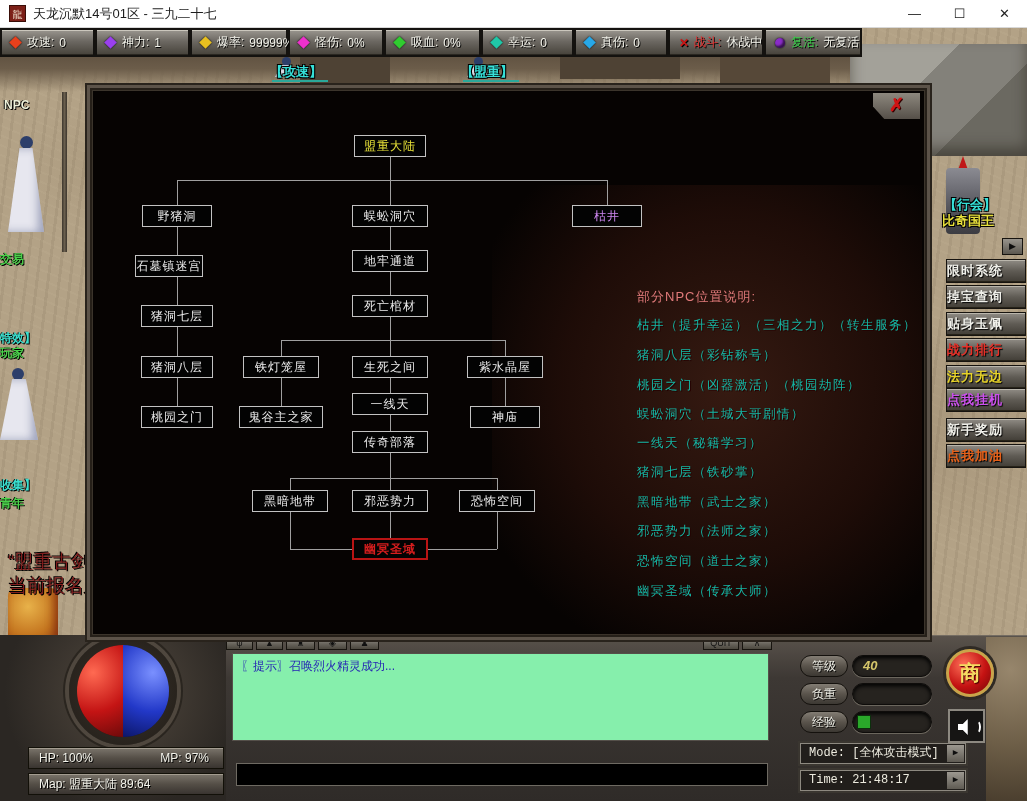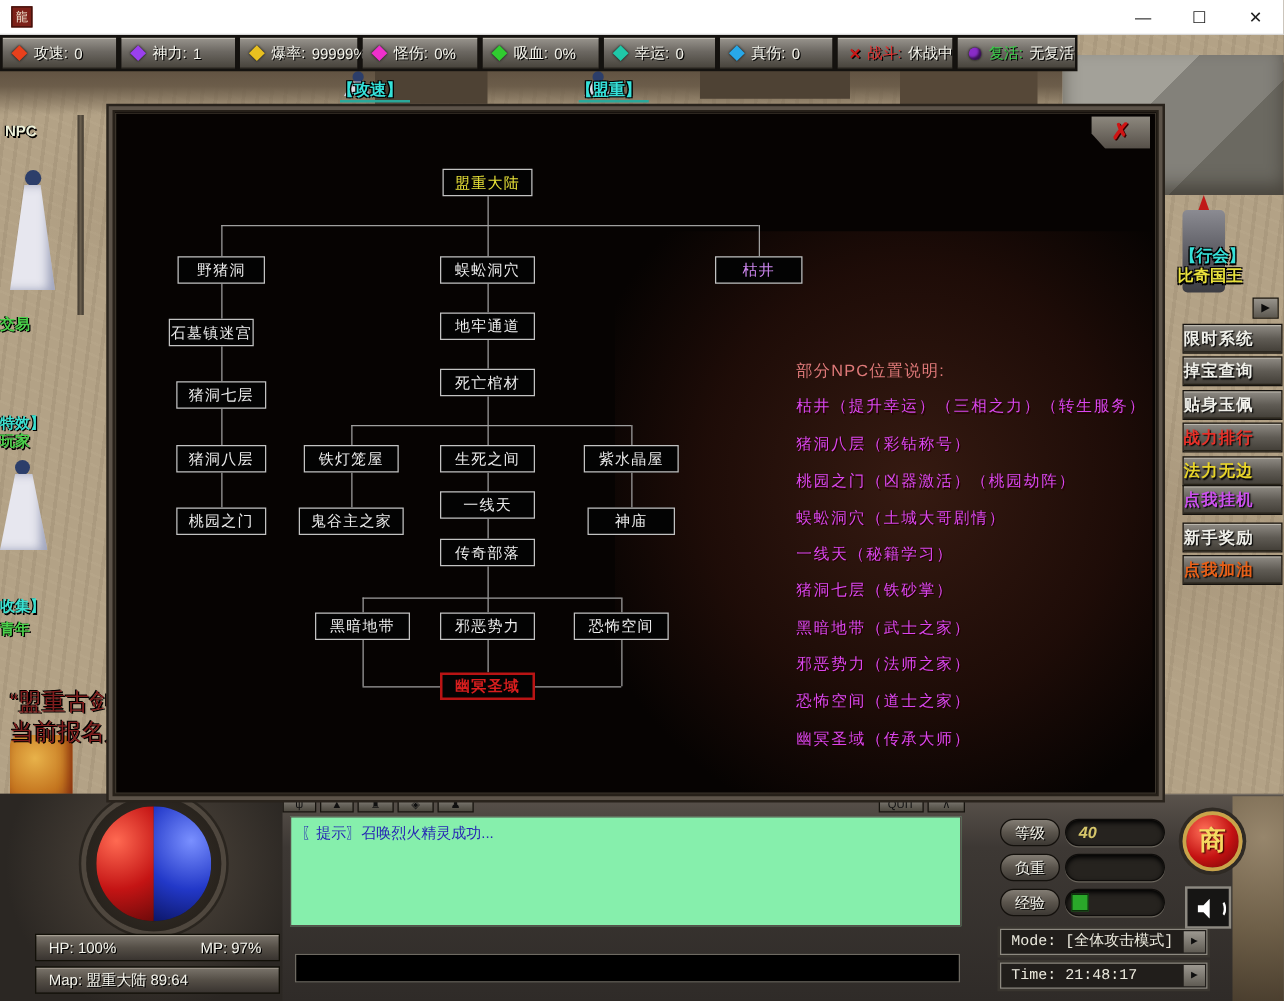--- a/index.html
+++ b/index.html
@@ -43,21 +43,21 @@
 .dialog{position:absolute;left:92px;top:90px;width:833px;height:545px;background:#060302;z-index:20;box-shadow:0 0 0 2px #262019,0 0 0 5px #5c5349,0 0 0 7px #29231c,inset 0 0 0 1px #3b342b}
 .closetab{position:absolute;right:5px;top:3px;width:47px;height:26px;background:linear-gradient(#8d887e,#565049);clip-path:polygon(0 0,100% 0,100% 100%,24% 100%,0 52%);color:#cf1414;font-weight:bold;font-size:18px;text-align:center;line-height:24px;z-index:6;text-shadow:1px 1px 0 #300}
 .tnode{position:absolute;height:22px;border:1px solid #c2c2c2;background:#030303;color:#ececec;font-size:12px;line-height:20px;text-align:center;z-index:3;letter-spacing:1px;white-space:nowrap}
 .tnode.root{color:#e8e238}
 .tnode.violet{color:#cc86ee}
 .tnode.redend{color:#d81e1e;border:2px solid #b81414;line-height:18px;font-weight:bold}
 .tl{position:absolute;background:#9f9f9f;width:1px;z-index:1}
 .tlh{height:1px}
 .blotch{position:absolute;left:400px;top:95px;width:430px;height:450px;z-index:1;background:radial-gradient(ellipse at 55% 45%,rgba(62,30,20,.85),rgba(40,16,10,.7) 50%,rgba(0,0,0,0) 82%)}
 .npch{position:absolute;color:#e07a7a;font-size:13px;z-index:2;letter-spacing:1px;white-space:nowrap}
-.npcl{position:absolute;color:#d946ef;font-size:12.5px;z-index:2;letter-spacing:1.5px;text-shadow:1px 1px 0 #250000;white-space:nowrap}
+.npcl{position:absolute;color:#14b8a6;font-size:12.5px;z-index:2;letter-spacing:1.5px;text-shadow:1px 1px 0 #250000;white-space:nowrap}
 
 .sidebtn{position:absolute;left:946px;width:80px;height:24px;background:linear-gradient(#908c85,#5f5b54 50%,#413d36);border:1px solid #16130f;box-shadow:inset 0 1px 0 #bab6ac,inset 0 -1px 0 #262218;font-size:13px;font-weight:bold;line-height:21px;z-index:15;text-shadow:1px 1px 1px #000;letter-spacing:1px}
 .menuarrow{position:absolute;left:1002px;top:238px;width:21px;height:17px;background:linear-gradient(#98948c,#5c5850);border:1px solid #17140f;color:#0c0c0c;font-size:9px;text-align:center;line-height:15px;z-index:15}
 
 .bottombar{position:absolute;left:0;top:635px;width:1027px;height:166px;background:linear-gradient(#5a534c,#3d3834 26%,#2f2b28);z-index:10;box-shadow:inset 0 1px 0 #746c62}
 .ldeco{position:absolute;left:0;top:0;width:226px;height:166px;background:radial-gradient(circle at 122px 58px,#52493f,#2b2723 72%)}
 .rrock{position:absolute;left:986px;top:2px;width:41px;height:164px;background:radial-gradient(circle at 60% 20%,#97866c,#6e5f48 55%,#4a3e2e)}
 .orbwrap{position:absolute;left:69px;top:637px;width:108px;height:108px;border-radius:50%;background:radial-gradient(#3c342c,#201c17);box-shadow:0 0 0 4px #4f473e,0 0 0 6px #2a251f;z-index:11}
 .orb{position:absolute;left:77px;top:645px;width:92px;height:92px;border-radius:50%;overflow:hidden;z-index:12;box-shadow:inset 0 0 12px rgba(0,0,0,.65)}
 .orb .hhp{float:left;width:50%;height:100%;background:radial-gradient(circle at 35% 30%,#ff6a52,#c41414 55%,#6e0a0a)}
@@ -123,20 +123,21 @@
 <span class="lel" style="left: 0px; top: 251px; color: rgb(74, 208, 74);">交易</span>
 <span class="lel" style="left: 0px; top: 330px; color: rgb(58, 224, 208);">特效】</span>
 <span class="lel" style="left: 0px; top: 345px; color: rgb(74, 208, 74);">玩家</span>
 <span class="lel" style="left: 0px; top: 477px; color: rgb(58, 224, 208);">收集】</span>
 <span class="lel" style="left: 0px; top: 495px; color: rgb(74, 208, 74);">青年</span>
 <span class="evt" style="left:8px;top:549px">“盟重古剑”活动</span>
 <span class="evt" style="left:8px;top:573px">当前报名人数:</span>
 
 <div class="titlebar">
   <div class="wicon">龍</div>
+  <div class="wtitle">天龙沉默14号01区 - 三九二十七</div>
   <div class="wctrls">
     <div class="wbtn">—</div>
     <div class="wbtn">☐</div>
     <div class="wbtn">✕</div>
   </div>
 </div>
 
 <div class="statwrap">
   <div class="sbox" style="width:93px">
     <span class="diamond" style="background: rgb(232, 64, 28);"></span>

